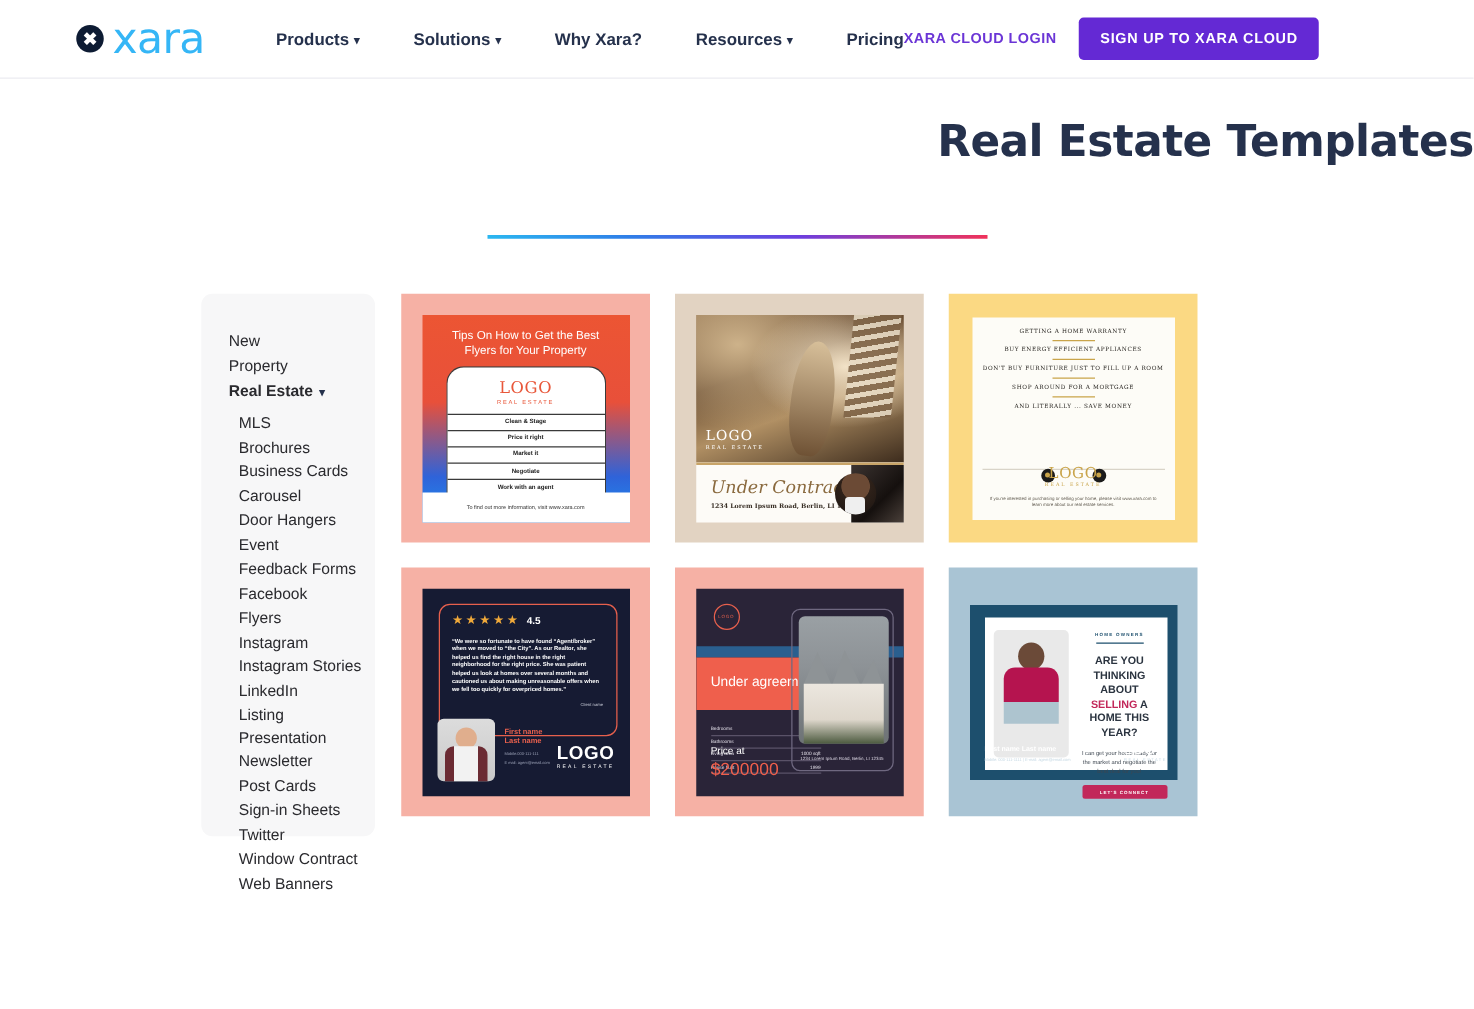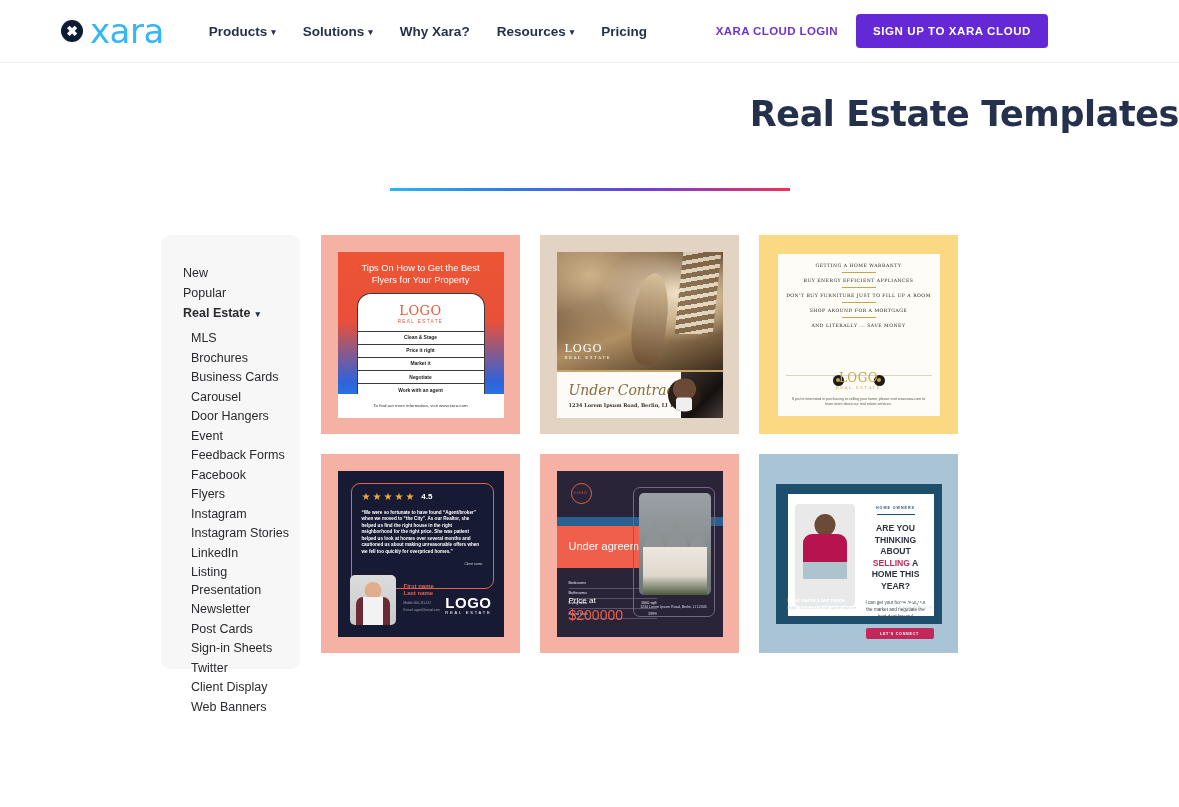--- a/index.html
+++ b/index.html
@@ -29,22 +29,22 @@
     background: #0d1b33;
     display: flex; align-items: center; justify-content: center;
     color: #ffffff; font-size: 14px; font-weight: bold; line-height: 1;
   }
   .logo-text {
     font-size: 34px; letter-spacing: -0.5px;
     color: #35b6f6; font-weight: 400;
     font-family: "DejaVu Sans", sans-serif;
   }
   .nav {
-    display: flex; align-items: center; gap: 27px;
-    margin-left: 45px;
+    display: flex; align-items: center; gap: 43px;
+    margin-left: 57px;
   }
   .nav-item {
     font-size: 13.5px; font-weight: bold; color: #25314c;
     display: flex; align-items: center; gap: 4px;
     cursor: pointer; white-space: nowrap;
   }
   .caret { font-size: 9px; color: #25314c; transform: translateY(1px); }
   .header-right {
     margin-left: auto; margin-right: 131px;
     display: flex; align-items: center; gap: 18px;
@@ -363,21 +363,21 @@
 <section class="hero">
   <h1>Real Estate Templates</h1>
   <div class="divider"></div>
 </section>
 
 <div class="content">
 
   <aside class="sidebar">
     <div class="side-top">
       <div class="side-link">New</div>
-      <div class="side-link">Popular</div>
+      <div class="side-link">Property</div>
       <div class="side-link bold">
         <span>Real Estate</span>
         <span class="caret">▾</span>
       </div>
     </div>
     <div class="side-sub">
       <div class="side-link">MLS</div>
       <div class="side-link">Brochures</div>
       <div class="side-link">Business Cards</div>
       <div class="side-link">Carousel</div>
@@ -387,21 +387,21 @@
       <div class="side-link">Facebook</div>
       <div class="side-link">Flyers</div>
       <div class="side-link">Instagram</div>
       <div class="side-link">Instagram Stories</div>
       <div class="side-link">LinkedIn</div>
       <div class="side-link">Listing Presentation</div>
       <div class="side-link">Newsletter</div>
       <div class="side-link">Post Cards</div>
       <div class="side-link">Sign-in Sheets</div>
       <div class="side-link">Twitter</div>
-      <div class="side-link">Client Display</div>
+      <div class="side-link">Window Contract</div>
       <div class="side-link">Web Banners</div>
     </div>
   </aside>
 
   <div class="grid">
 
     <div class="card c1">
       <div class="c1-inner">
         <div class="c1-title">Tips On How to Get the Best Flyers for Your Property</div>
         <div class="c1-panel">

